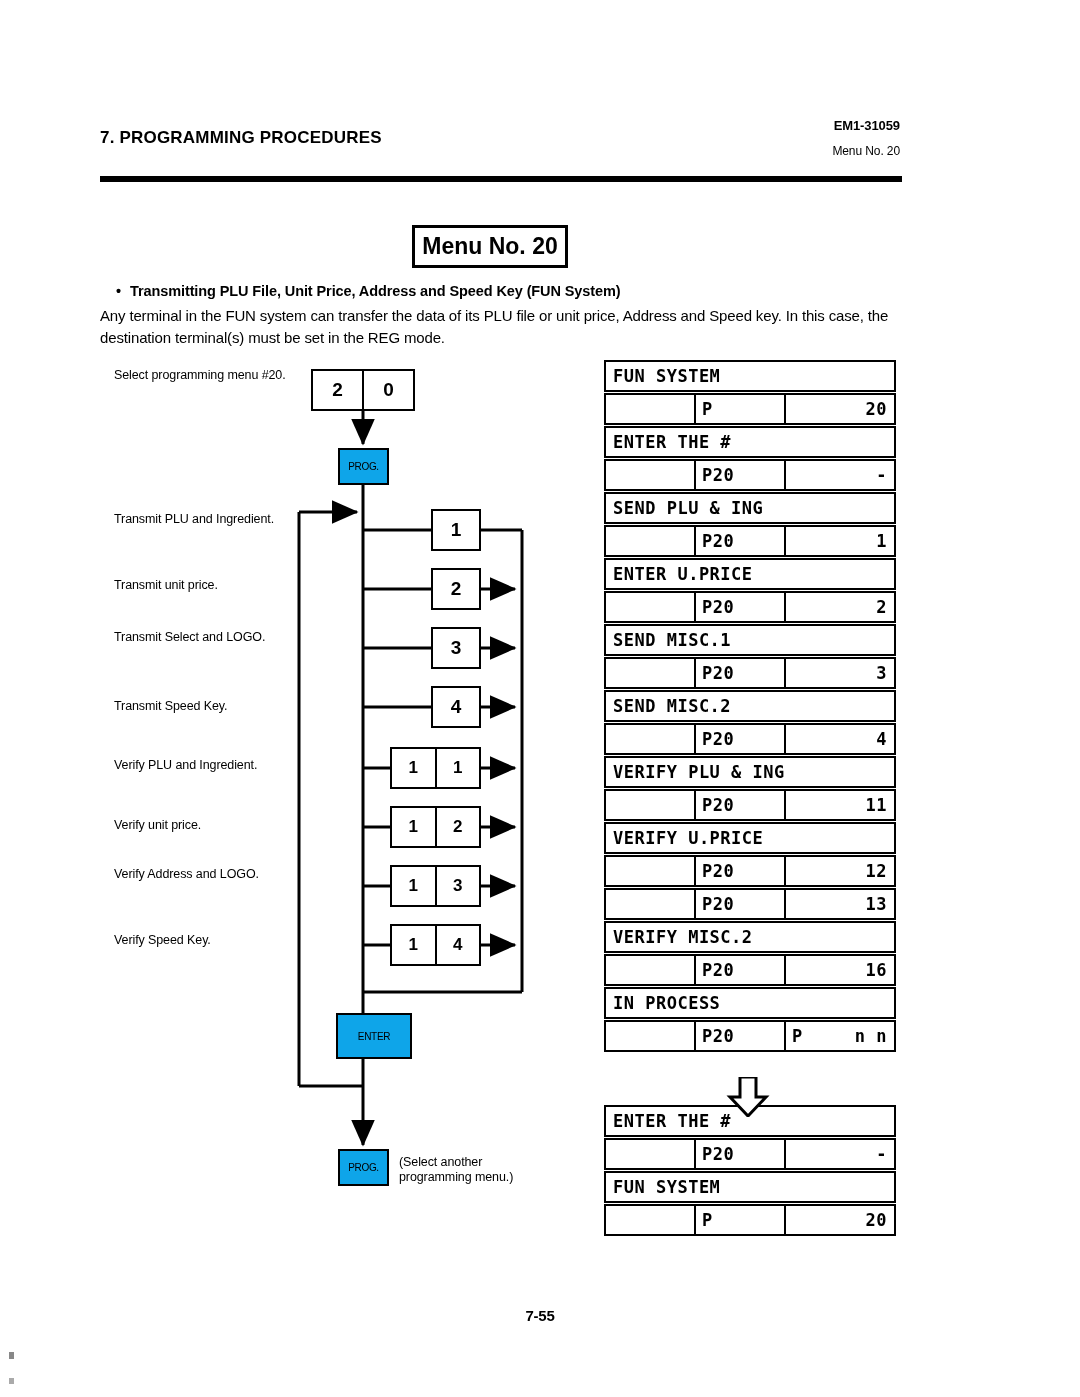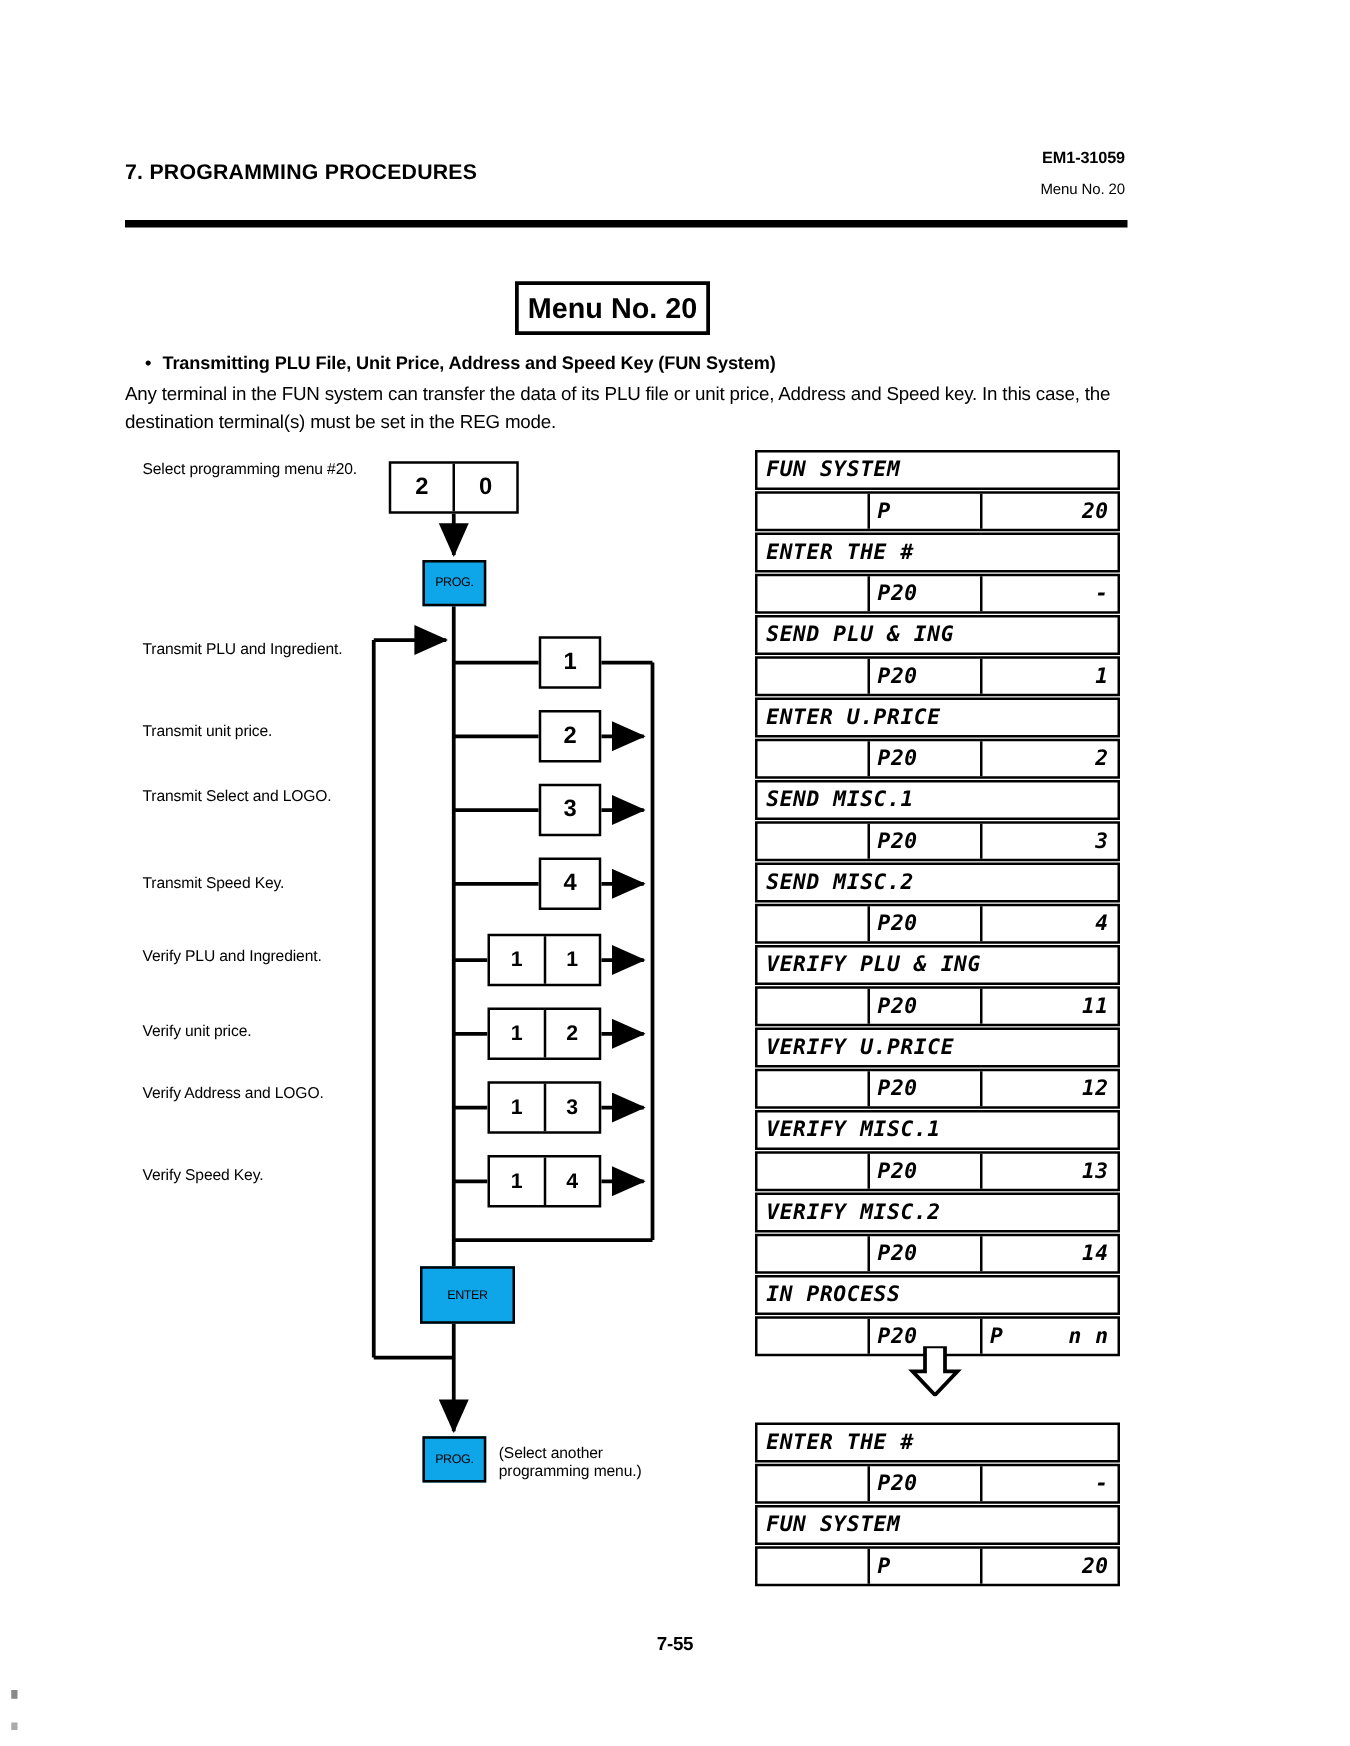--- a/index.html
+++ b/index.html
@@ -146,21 +146,21 @@
     letter-spacing: -0.1px;
   }
 
   
   #display-panel {
     position: absolute;
     left: 604px;
     top: 360px;
     width: 292px;
   }
-  .disp-group { margin-bottom: 0px; font-style: italic; }
+  .disp-group { margin-bottom: 0px; }
   .disp-row {
     border: 2.5px solid #000;
     box-sizing: border-box;
     height: 32px;
     display: flex;
     align-items: stretch;
     background: #fff;
     margin-bottom: 1px;
   }
   .disp-row.msg {
@@ -395,33 +395,32 @@
     </div>
     <div class="disp-group">
       <div class="disp-row msg">VERIFY U.PRICE</div>
       <div class="disp-row cells">
         <div class="c c1"></div>
         <div class="c c2">P20</div>
         <div class="c c3">12</div>
       </div>
     </div>
     <div class="disp-group">
-      <div class="disp-row msg">VERIFY MISC.1</div>
       <div class="disp-row cells">
         <div class="c c1"></div>
         <div class="c c2">P20</div>
         <div class="c c3">13</div>
       </div>
     </div>
     <div class="disp-group">
       <div class="disp-row msg">VERIFY MISC.2</div>
       <div class="disp-row cells">
         <div class="c c1"></div>
         <div class="c c2">P20</div>
-        <div class="c c3">14</div>
+        <div class="c c3">16</div>
       </div>
     </div>
     <div class="disp-group">
       <div class="disp-row msg">IN PROCESS</div>
       <div class="disp-row cells">
         <div class="c c1"></div>
         <div class="c c2">P20</div>
         <div class="c c3 split">
           <span>P</span>
           <span>n n</span>

